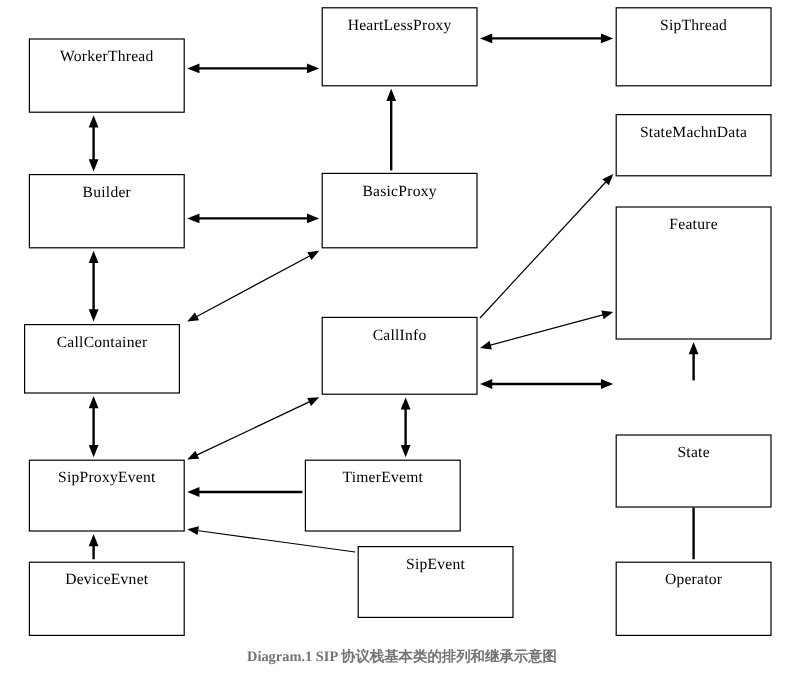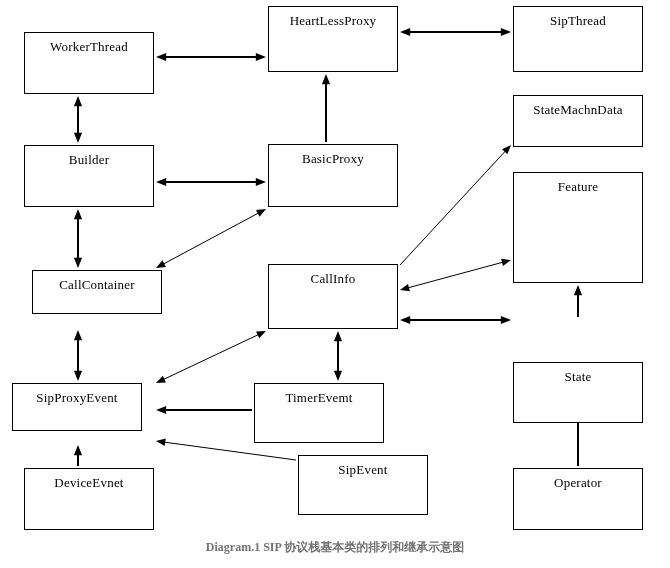--- a/index.html
+++ b/index.html
@@ -161,30 +161,30 @@
       </div>
       <div class="node" style="left: 268px; top: 144px; width: 130px; height: 63px; border-color: rgb(0, 0, 0);">
         <div class="node-label">BasicProxy</div>
       </div>
       <div class="node" style="left: 513px; top: 95px; width: 130px; height: 52px; border-color: rgb(0, 0, 0);">
         <div class="node-label">StateMachnData</div>
       </div>
       <div class="node" style="left: 513px; top: 172px; width: 130px; height: 111px; border-color: rgb(0, 0, 0); padding-left: 31px;">
         <div class="node-label">Feature</div>
       </div>
-      <div class="node" style="left: 32px; top: 270px; width: 130px; height: 44px; border-color: rgb(0, 0, 0);">
+      <div class="node" style="left: 20px; top: 270px; width: 130px; height: 58px; border-color: rgb(0, 0, 0);">
         <div class="node-label">CallContainer</div>
       </div>
       <div class="node" style="left: 268px; top: 264px; width: 130px; height: 65px; border-color: rgb(0, 0, 0);">
         <div class="node-label">CallInfo</div>
       </div>
       <div class="node" style="left: 513px; top: 319px; width: 130px; height: 61px; border-color: rgb(0, 0, 0); margin-top: 43px;">
         <div class="node-label">State</div>
       </div>
-      <div class="node" style="left: 12px; top: 383px; width: 130px; height: 48px; border-color: rgb(0, 0, 0); font-family: Liberation Serif, serif;">
+      <div class="node" style="left: 24px; top: 383px; width: 130px; height: 60px; border-color: rgb(0, 0, 0); font-family: Liberation Serif, serif;">
         <div class="node-label">SipProxyEvent</div>
       </div>
       <div class="node" style="left: 254px; top: 383px; width: 130px; height: 60px; border-color: rgb(0, 0, 0);">
         <div class="node-label">TimerEvemt</div>
       </div>
       <div class="node" style="left: 24px; top: 468px; width: 130px; height: 62px; border-color: rgb(0, 0, 0);">
         <div class="node-label">DeviceEvnet</div>
       </div>
       <div class="node" style="left: 298px; top: 455px; width: 130px; height: 60px; border-color: rgb(0, 0, 0);">
         <div class="node-label">SipEvent</div>

